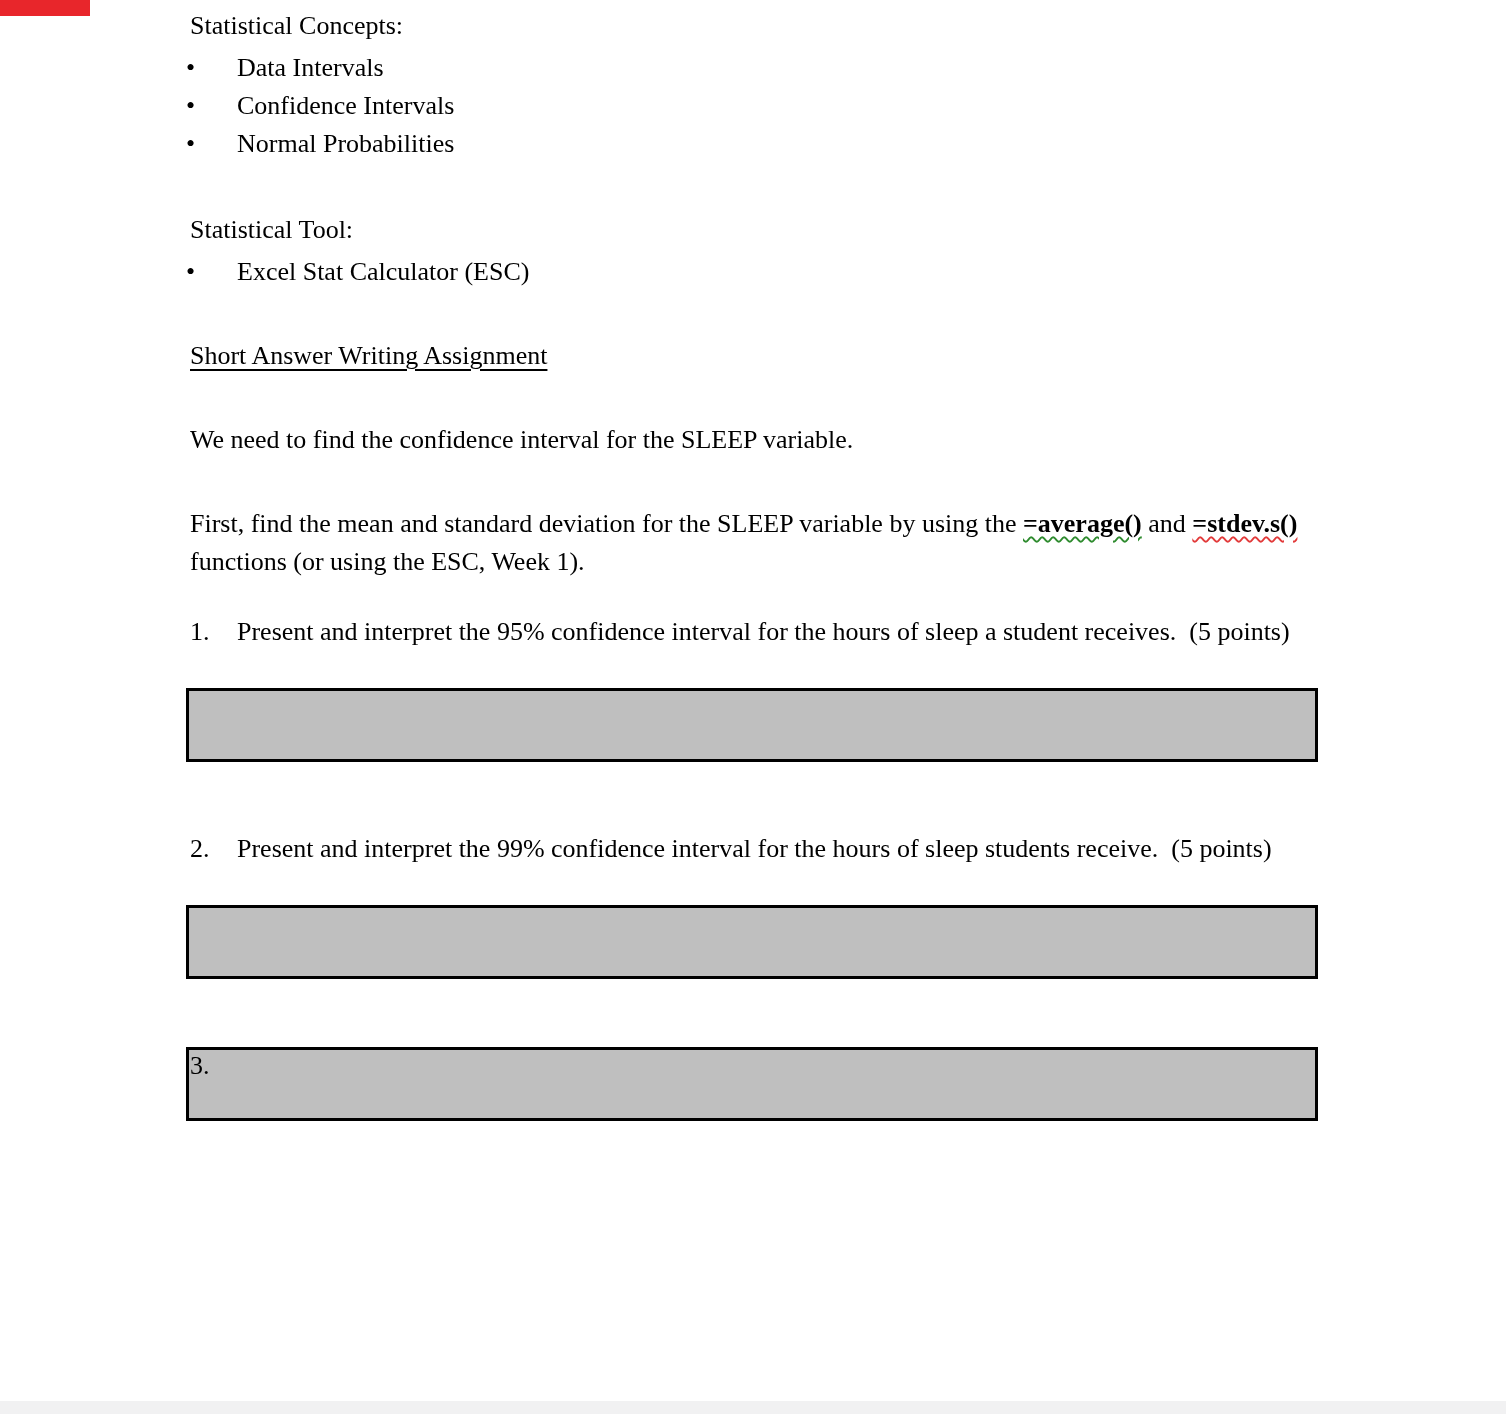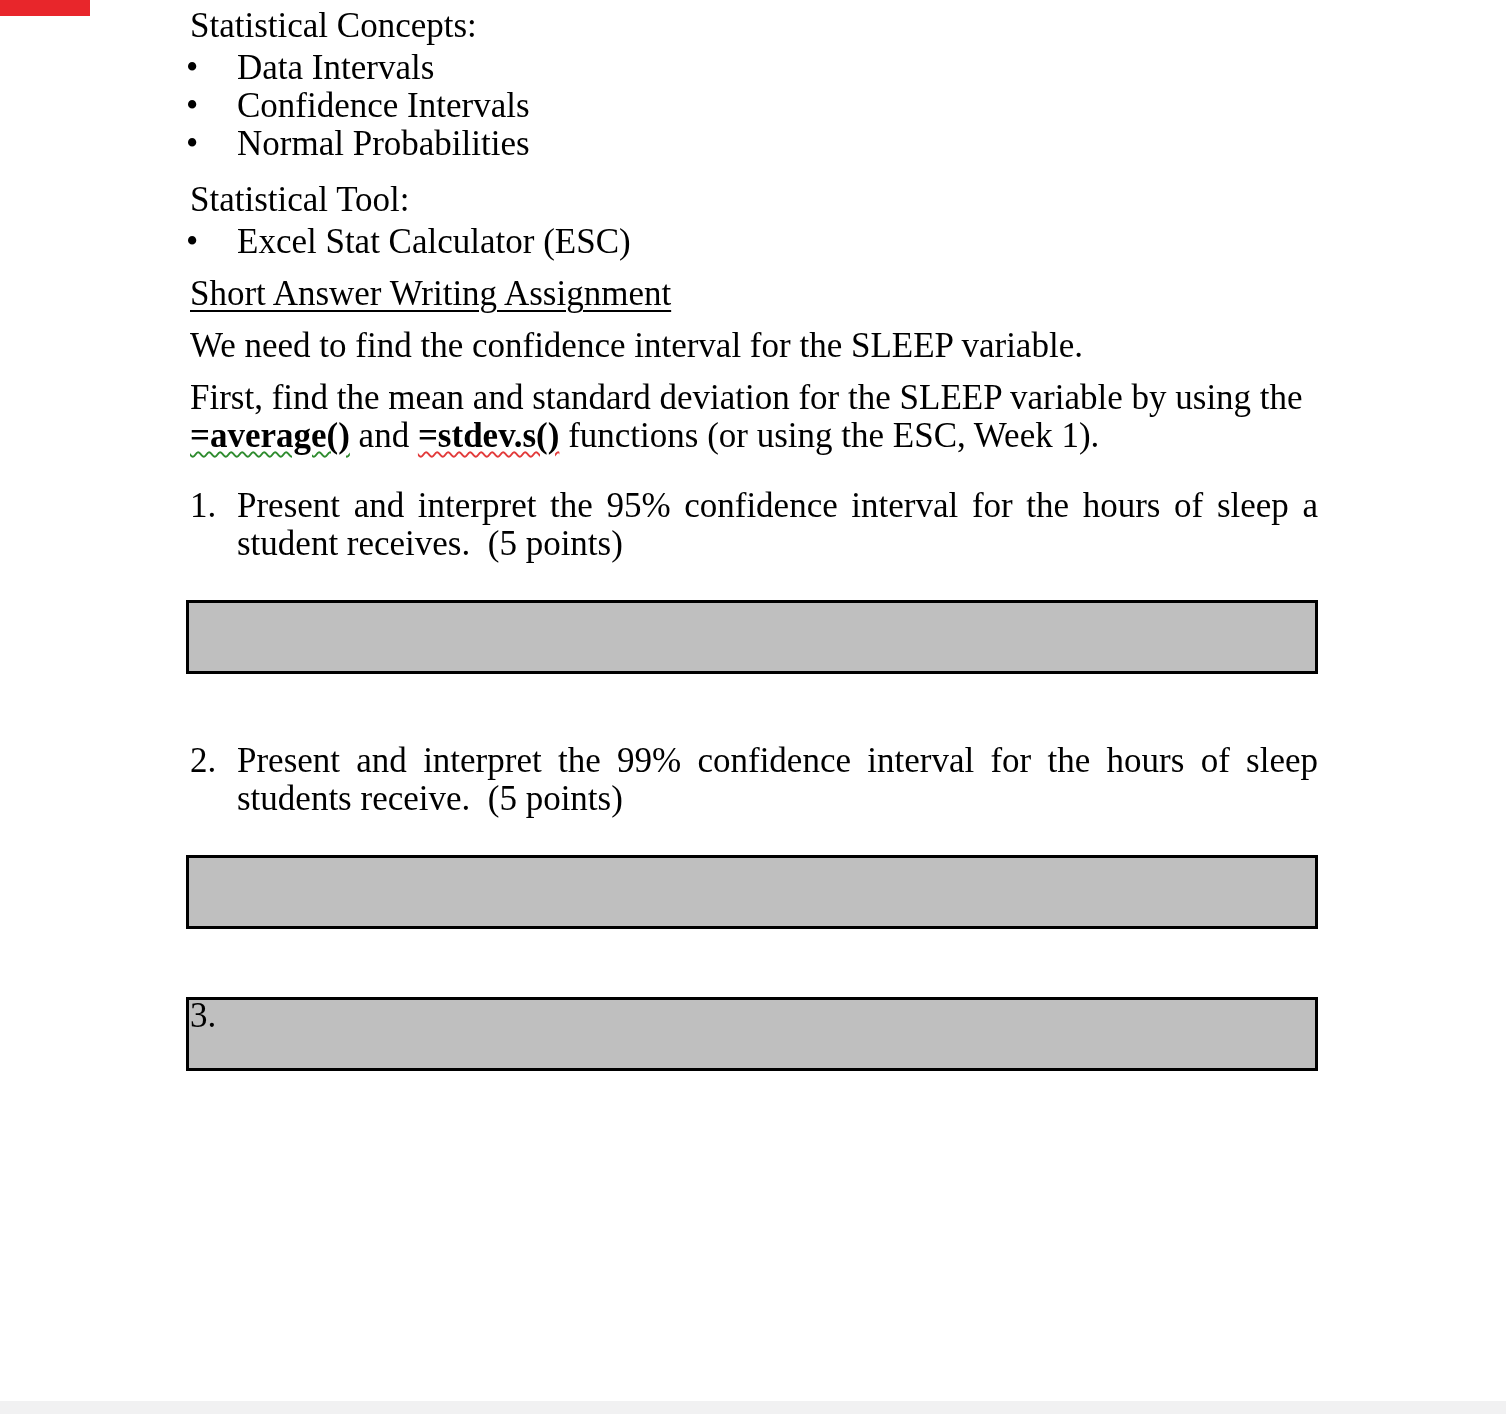--- a/index.html
+++ b/index.html
@@ -4,40 +4,40 @@
 <style>
   * { margin: 0; padding: 0; box-sizing: border-box; }
   html, body { background: #ffffff; }
   .page {
     position: relative;
     width: 1506px;
     height: 1414px;
     background: #ffffff;
     overflow: hidden;
     font-family: "Liberation Serif", "DejaVu Serif", serif;
-    font-size: 35px;
+    font-size: 26px;
     line-height: 38px;
     color: #000000;
   }
   .corner-marker {
     position: absolute;
     left: 0; top: 0;
     width: 90px; height: 16px;
     background: #e8262b;
   }
   .content {
     position: absolute;
     left: 190px; top: 0;
     width: 1128px;
     padding-top: 7px;
   }
   .line { margin: 0; }
   .gap-small { margin-top: 4px; }
-  .gap-section { margin-top: 18px; }
-  .gap-par { margin-top: 14px; }
+  .gap-section { margin-top: 48px; }
+  .gap-par { margin-top: 46px; }
   .gap-using { margin-top: 30px; }
   .gap-q1 { margin-top: 32px; }
   .gap-q { margin-top: 68px; }
   .bullets { list-style: none; }
   .bullet-item { position: relative; padding-left: 47px; }
   .dot { position: absolute; left: -4px; top: 0; }
   .assignment-heading {
     text-decoration: underline;
     text-decoration-thickness: 2px;
     text-underline-offset: 5px;

